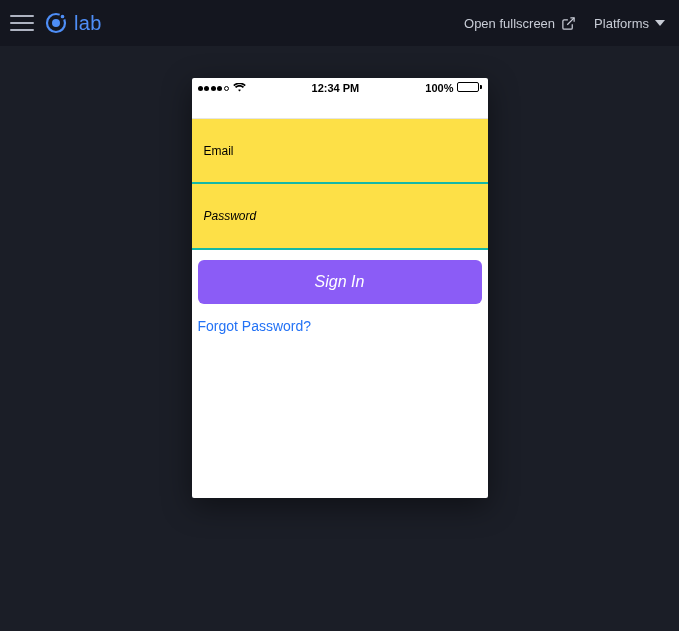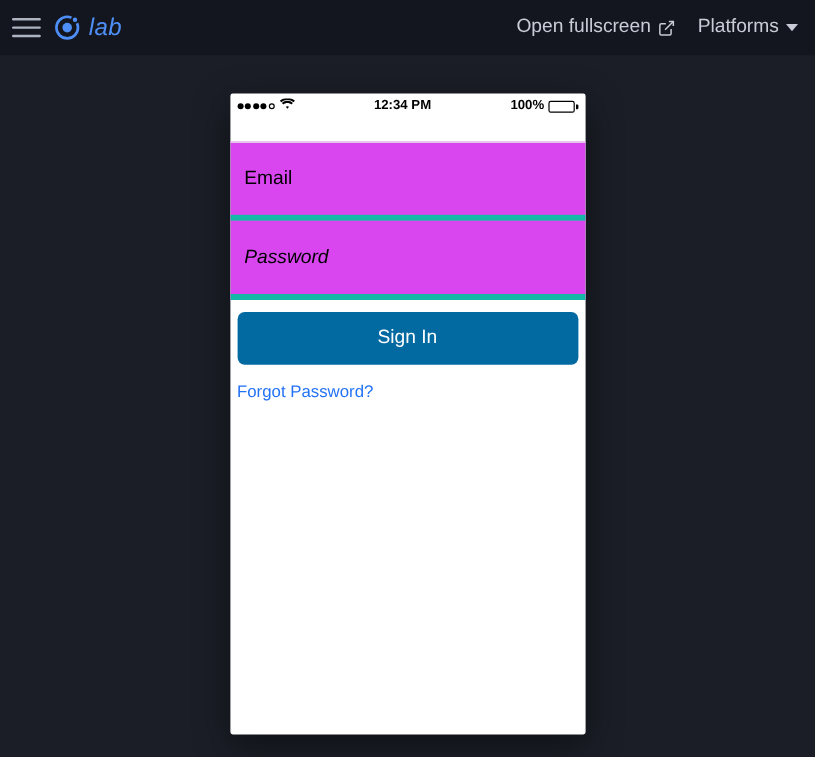--- a/index.html
+++ b/index.html
@@ -45,44 +45,43 @@
       cursor: pointer;
       gap: 6px;
     }
     .logo svg {
       display: block;
     }
     .logo-text {
       font-size: 20px;
       font-weight: 500;
       letter-spacing: 0.3px;
-      font-style: italic;
     }
     .spacer {
       flex: 1;
     }
     .fullscreen-link, .platforms-link {
       display: flex;
       align-items: center;
       gap: 6px;
       cursor: pointer;
       color: #c8ccd6;
-      font-size: 16px;
+      font-size: 13px;
       margin-left: 18px;
     }
     .stage {
       position: relative;
       height: calc(631px - 46px);
       display: flex;
       justify-content: center;
       padding-top: 32px;
     }
     .device {
       width: 296px;
-      height: 534px;
+      height: 420px;
       background: #ffffff;
       border-radius: 2px;
       box-shadow: 0 8px 30px rgba(0,0,0,0.45);
       display: flex;
       flex-direction: column;
       overflow: hidden;
     }
     .statusbar {
       height: 20px;
       display: flex;
@@ -113,21 +112,21 @@
       background: transparent;
       border: 1px solid #000;
       width: 5px;
       height: 5px;
     }
     .wifi {
       display: inline-block;
     }
     .status-right {
       display: flex;
-      align-items: flex-end;
+      align-items: flex-start;
       gap: 3px;
     }
     .battery {
       display: inline-flex;
       align-items: center;
     }
     .battery-body {
       width: 22px;
       height: 10px;
       border: 1px solid #000;
@@ -174,49 +173,50 @@
       color: #000;
       pointer-events: none;
     }
     .form-area {
       padding-top: 20px;
     }
     .field {
       width: 100%;
       border: none;
       border-top: 1px solid #e5e5e5;
-      border-bottom: 5px solid #14b8a6;
+      border-bottom: 2px solid #14b8a6;
       padding: 0 12px;
       height: 66px;
-      font-size: 16px;
-      color: #000;
-      background: #d946ef;
+      font-size: 12px;
+      color: #000;
+      background: #fde047;
       outline: none;
       font-family: inherit;
     }
     .field + .field {
       border-top: none;
       font-style: italic;
     }
     .field::placeholder {
       color: #000;
     }
     .actions {
       padding: 10px 6px 0 6px;
     }
     .signin-btn {
       width: 100%;
       height: 44px;
-      background: #0369a1;
+      background: #8b5cf6;
       color: #fff;
       border: none;
       border-radius: 6px;
       font-size: 16px;
       cursor: pointer;
       font-family: inherit;
+      font-style: italic;
     }
     .forgot-link {
       display: block;
       text-align: left;
       margin-top: 14px;
       color: #2372f5;
       font-size: 14px;
       cursor: pointer;
     }
   </style>

